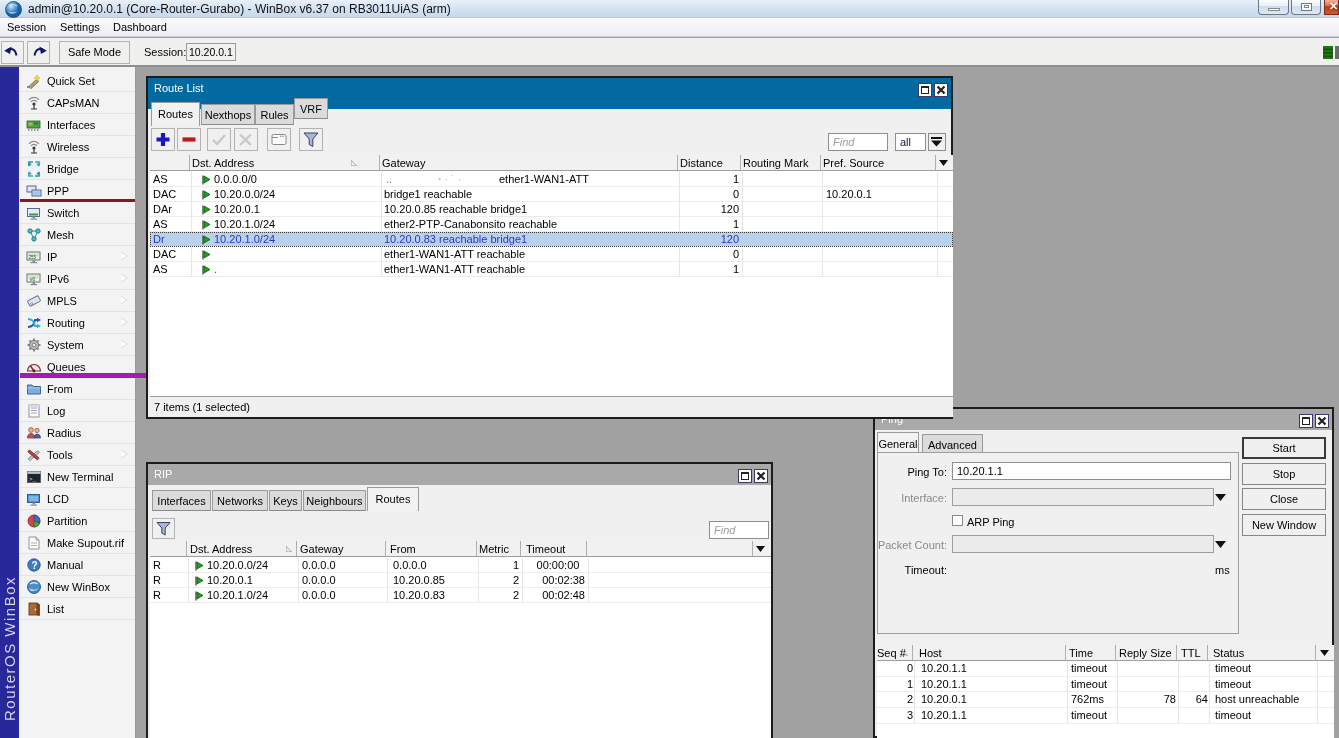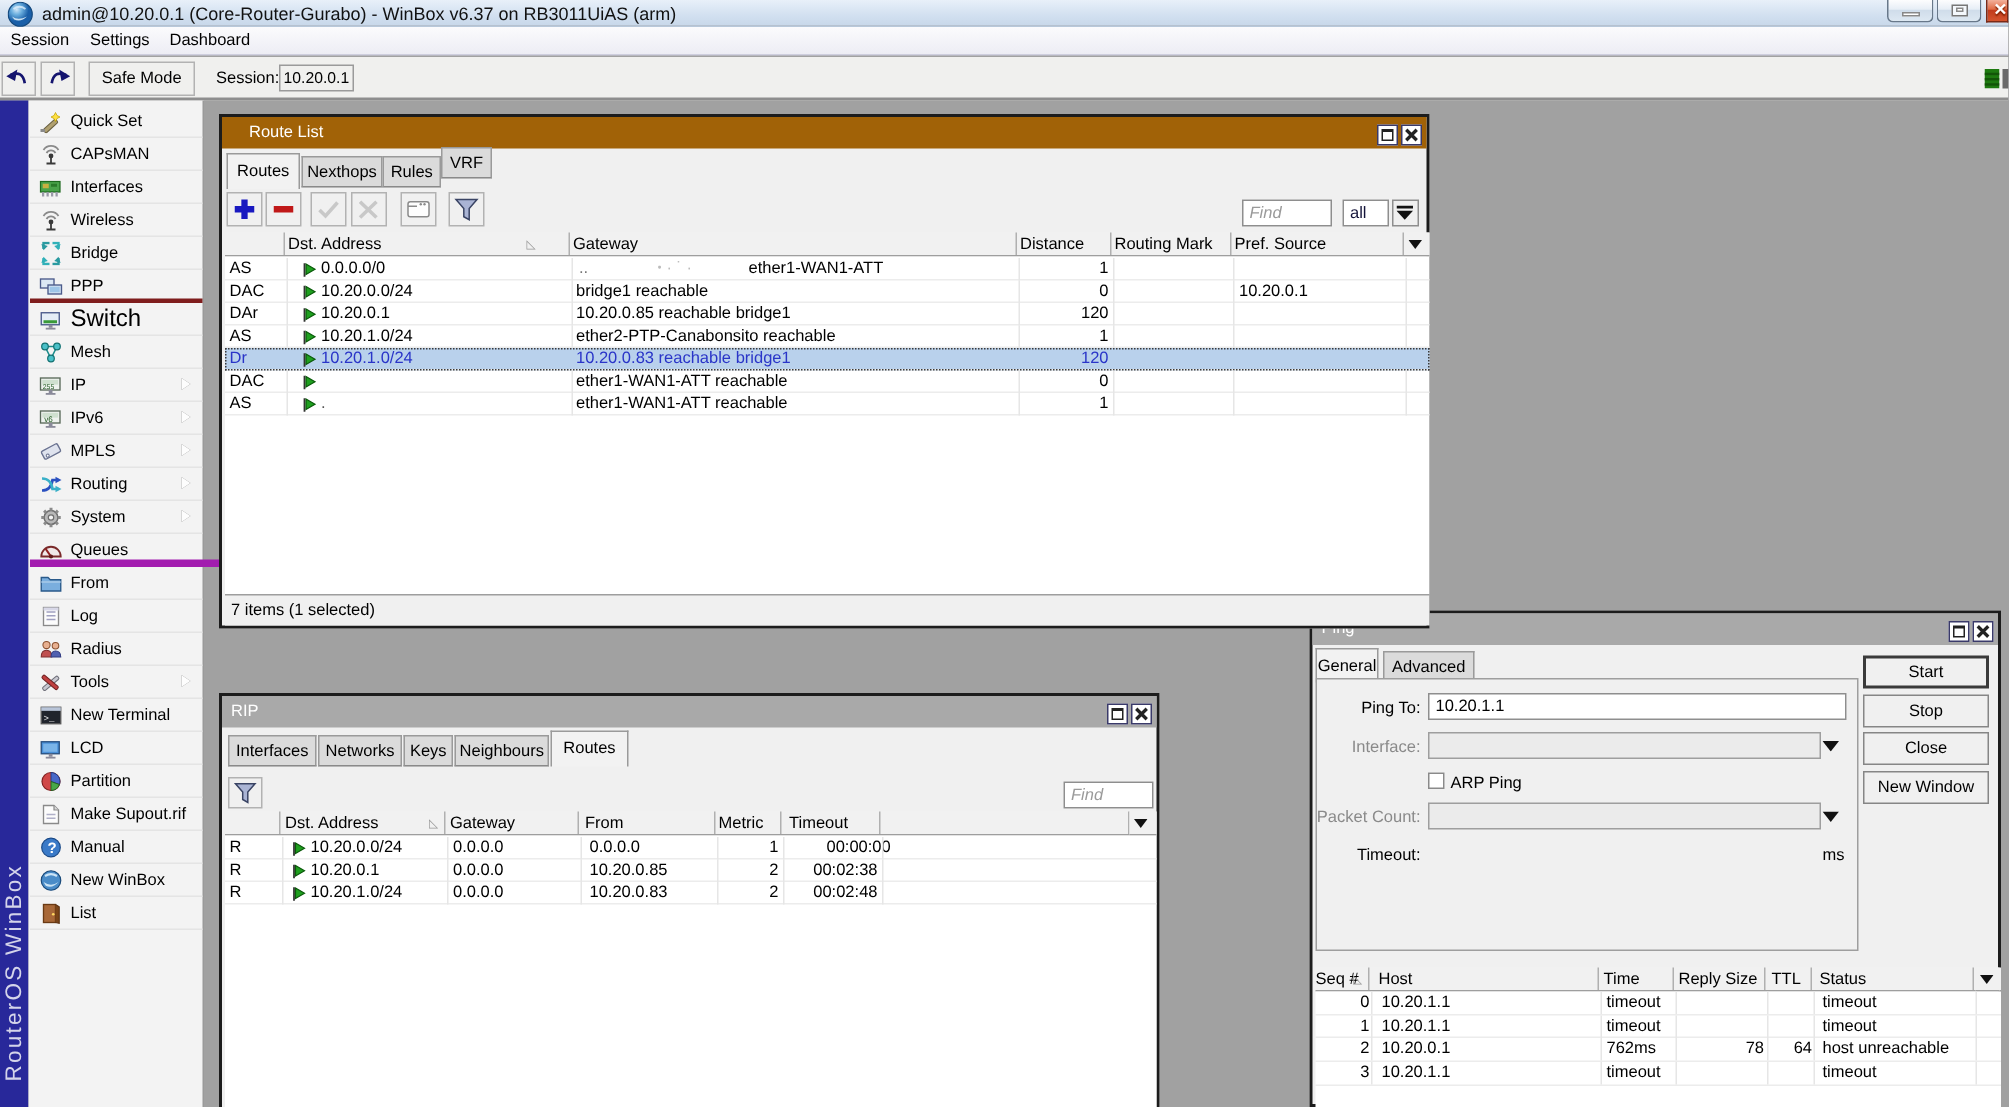--- a/index.html
+++ b/index.html
@@ -145,21 +145,21 @@
   </div>
 <div style="left:20px;top:202px;width:115px;height:22px;border-bottom:1px solid #e4e4e4">
     <div style="left:6px;top:3px;width:16px;height:16px;position:absolute">
       <svg width="16" height="16" style="left:0;top:0">
         <rect x="1.5" y="3.5" width="12" height="8" fill="#e4edf6" stroke="#4a5a8a" stroke-width="0.9"></rect>
         <rect x="3" y="8.5" width="9" height="2" fill="#3a9a3a"></rect>
         <rect x="6.5" y="11.5" width="2.5" height="2" fill="#8a8a9a"></rect>
         <rect x="4.5" y="13.5" width="6.5" height="1.2" fill="#8a8a9a"></rect>
       </svg>
     </div>
-    <div style="left:27px;top:0;height:22px;line-height:22px;font-size:16px;position:absolute">Switch</div>
+    <div style="left:27px;top:0;height:22px;line-height:22px;font-size:11px;position:absolute">Switch</div>
   </div>
 <div style="left:20px;top:224px;width:115px;height:22px;border-bottom:1px solid #e4e4e4">
     <div style="left:6px;top:3px;width:16px;height:16px;position:absolute">
       <svg width="16" height="16" style="left:0;top:0">
         <path d="M4 4 L12 4 L8 12 Z" fill="none" stroke="#1a8a8a" stroke-width="1"></path>
         <circle cx="4" cy="4" r="2.2" fill="#4ac0c8" stroke="#107070" stroke-width="0.8"></circle>
         <circle cx="12" cy="4" r="2.2" fill="#4ac0c8" stroke="#107070" stroke-width="0.8"></circle>
         <circle cx="8" cy="12" r="2.2" fill="#4ac0c8" stroke="#107070" stroke-width="0.8"></circle>
       </svg>
     </div>
@@ -394,21 +394,21 @@
 <div style="left:2px;top:94px;width:621px;height:15px;border-bottom:1px solid #ececec">
       <div class="cell" style="left:3px;top:0;position:absolute">R</div>
       <svg style="left:45px;top:3px" width="9" height="10">
         <path d="M1 0.5 V9.5" stroke="#333" stroke-width="1.2"></path>
         <path d="M2 1 L8 4.5 L2 8 Z" fill="#1fa01f" stroke="#0a5a0a" stroke-width="0.8"></path>
       </svg>
       <div class="cell" style="left:57px;top:0;position:absolute">10.20.0.0/24</div>
       <div class="cell" style="left:152px;top:0;position:absolute">0.0.0.0</div>
       <div class="cell" style="left:243px;top:0;position:absolute">0.0.0.0</div>
       <div class="cell" style="left:331px;top:0;width:38px;position:absolute;text-align:right">1</div>
-      <div class="cell" style="left:401px;top:0;width:54px;position:absolute;text-align:left">00:00:00</div>
+      <div class="cell" style="left:381px;top:0;width:54px;position:absolute;text-align:center">00:00:00</div>
       <div class="rvs" style="left:38px;top:0;height:15px;position:absolute"></div>
       <div class="rvs" style="left:148px;top:0;height:15px;position:absolute"></div>
       <div class="rvs" style="left:237px;top:0;height:15px;position:absolute"></div>
       <div class="rvs" style="left:328px;top:0;height:15px;position:absolute"></div>
       <div class="rvs" style="left:372px;top:0;height:15px;position:absolute"></div>
       <div class="rvs" style="left:438px;top:0;height:15px;position:absolute"></div>
     </div>
 <div style="left:2px;top:109px;width:621px;height:15px;border-bottom:1px solid #ececec">
       <div class="cell" style="left:3px;top:0;position:absolute">R</div>
       <svg style="left:45px;top:3px" width="9" height="10">
@@ -550,21 +550,21 @@
       <div class="cell" style="left:338px;top:0;position:absolute">timeout</div>
       <div class="rvs" style="left:37px;top:0;height:15px;position:absolute"></div>
       <div class="rvs" style="left:190px;top:0;height:15px;position:absolute"></div>
       <div class="rvs" style="left:240px;top:0;height:15px;position:absolute"></div>
       <div class="rvs" style="left:301px;top:0;height:15px;position:absolute"></div>
       <div class="rvs" style="left:332px;top:0;height:15px;position:absolute"></div>
       <div class="rvs" style="left:440px;top:0;height:15px;position:absolute"></div>
     </div>
 </div>
 <div class="win" style="left:146px;top:76px;width:807px;height:343px">
-<div style="left:0;right:0;top:0;height:21px;background:#a16207;color:#fff;line-height:21px;padding-left:18px">Route List</div>
+<div style="left:0;right:0;top:0;height:31px;background:#0369a1;color:#fff;line-height:21px;padding-left:6px">Route List</div>
     <div style="right:19px;top:5px;width:14px;height:14px;position:absolute;background:#fff;border:1px solid #3a3a6a">
       <div style="left:2px;top:2px;width:8px;height:8px;position:absolute;border:1.6px solid #222;border-top:2.6px solid #222"></div>
     </div>
     <div style="right:3px;top:5px;width:14px;height:14px;position:absolute;background:#fff;border:1px solid #3a3a6a">
       <svg width="12" height="12" style="left:0;top:0">
         <path d="M2.5 2.5 L9.5 9.5 M9.5 2.5 L2.5 9.5" stroke="#222" stroke-width="2.2"></path>
       </svg>
     </div>
 <div class="tabA" style="left:3px;top:24px;width:49px;height:24px">Routes</div>
 <div class="tab" style="left:53px;top:26px;width:54px;height:21px">Nexthops</div>

